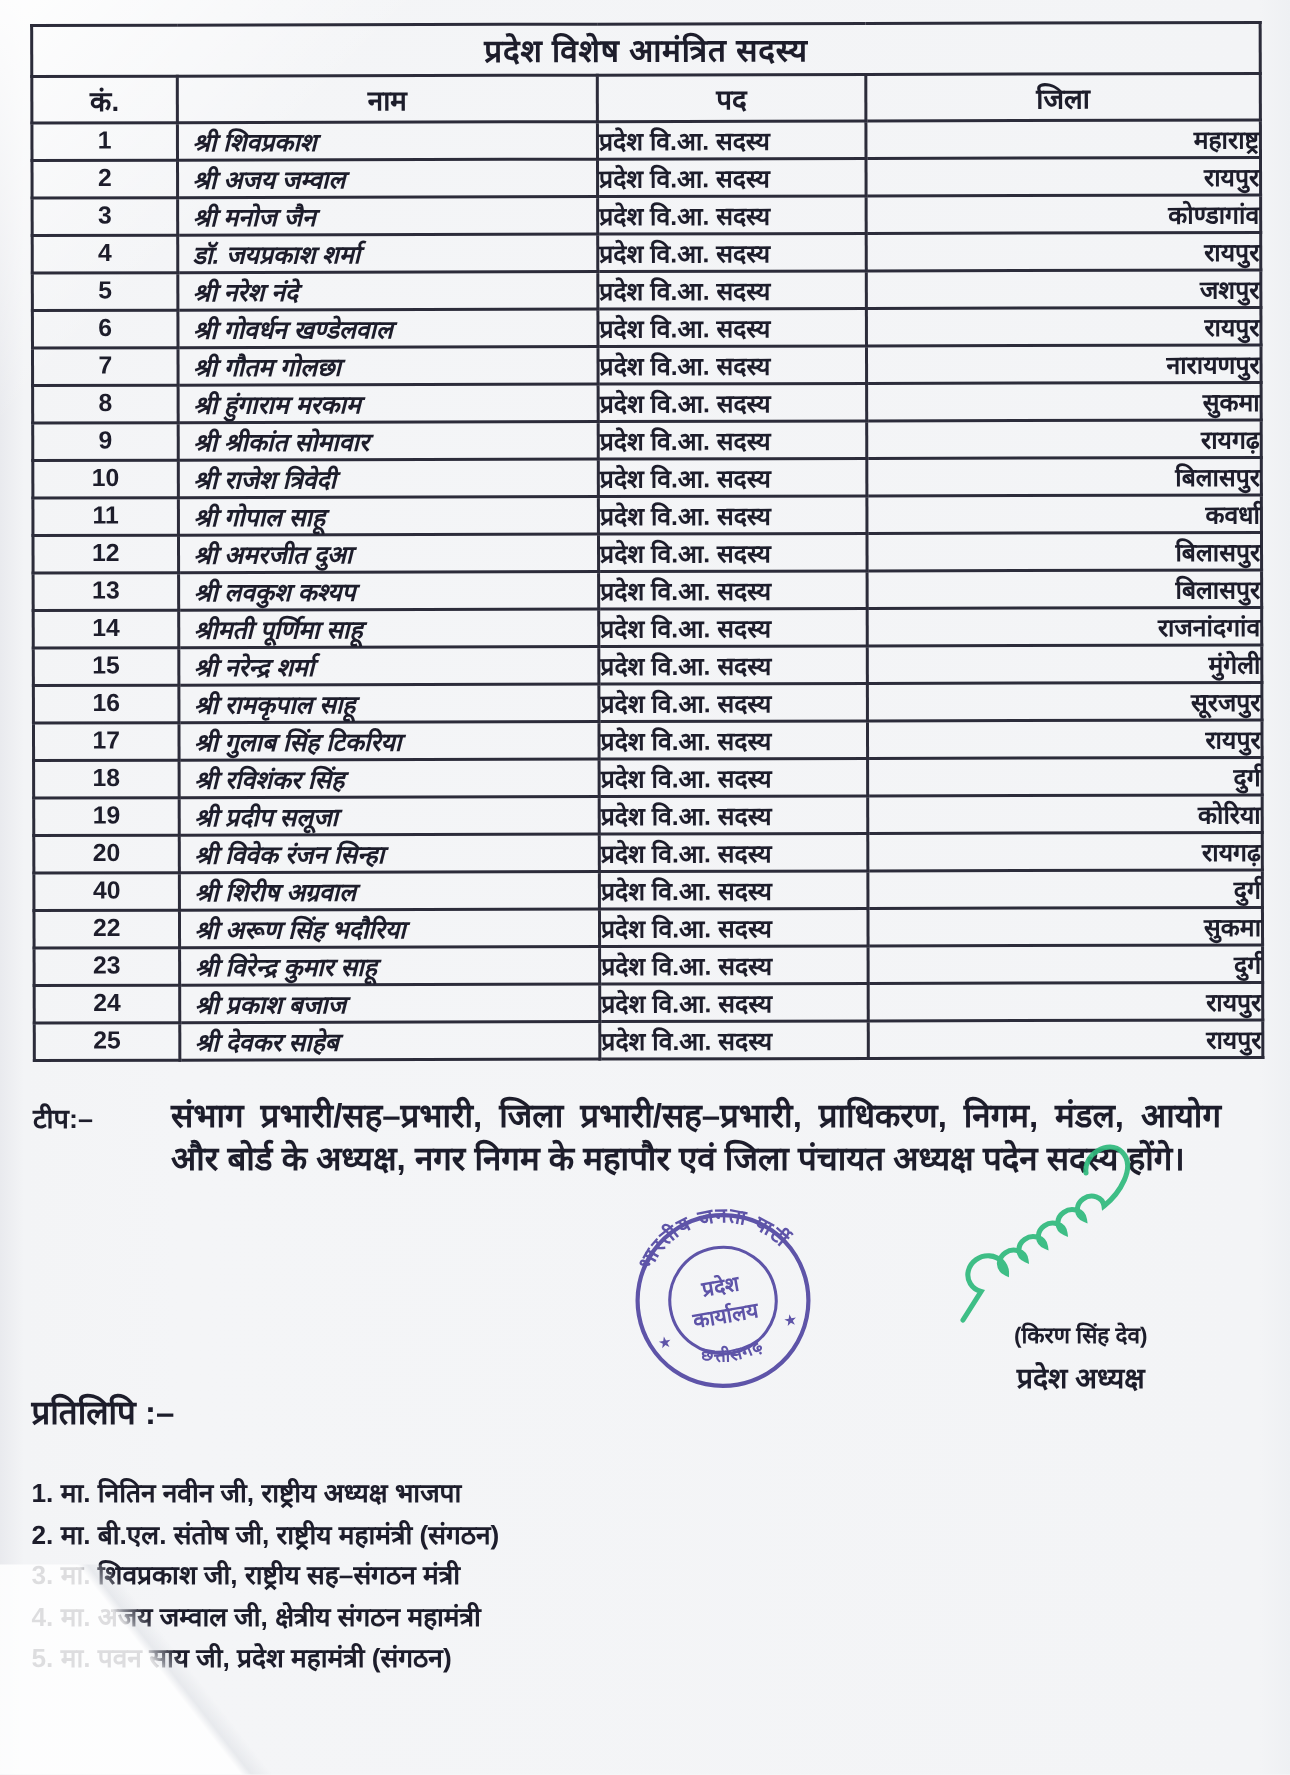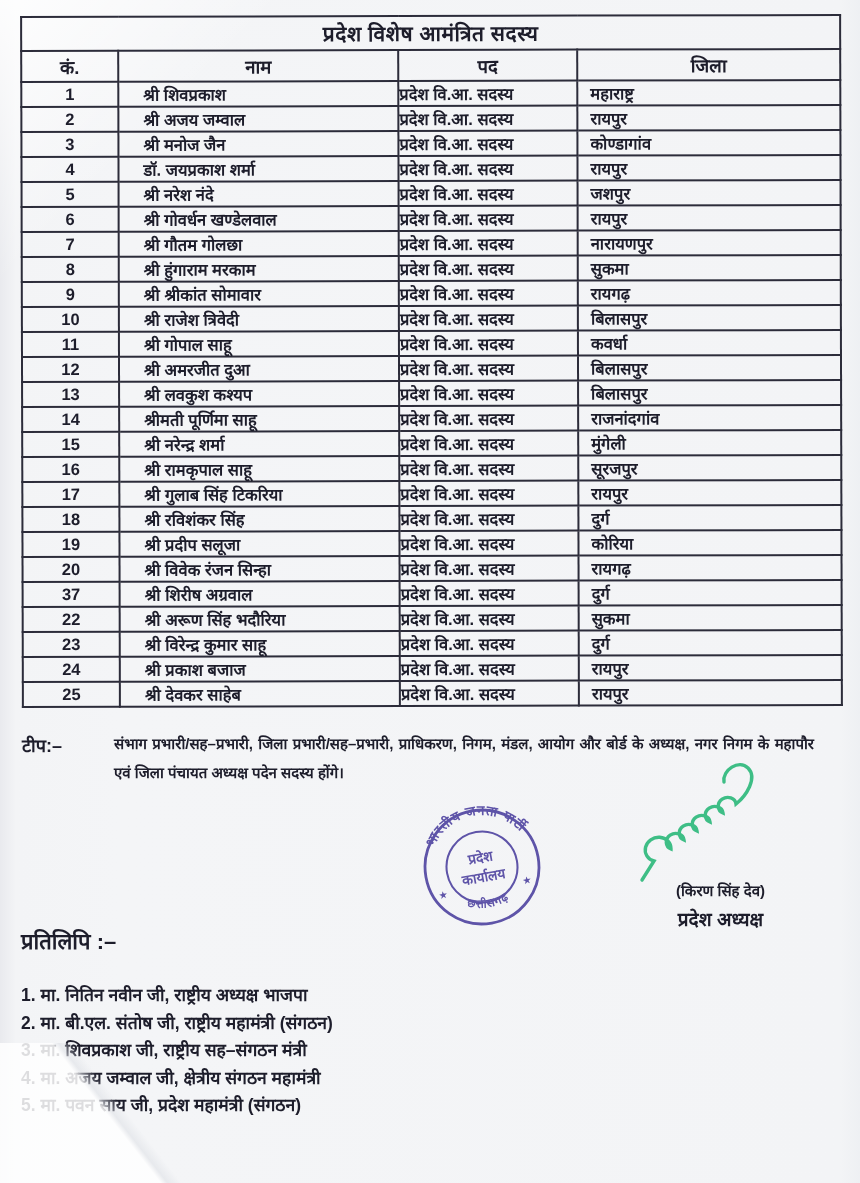--- a/index.html
+++ b/index.html
@@ -52,33 +52,33 @@
     font-size: 18.5px;
     font-weight: 700;
     text-align: center;
   }
   td { height: 23.6px; font-size: 16.5px; }
   col.c1 { width: 97px; }
   col.c2 { width: 280px; }
   col.c3 { width: 179px; }
   col.c4 { width: 263px; }
   td.c-no   { text-align: center; }
-  td.c-name { text-align: left; padding-left: 24px; }
+  td.c-name { text-align: left; padding-left: 9px; font-style: italic; }
   td.c-pos  { text-align: left; }
-  td.c-dist { text-align: left; padding-left: 12px; }
+  td.c-dist { text-align: right; padding-left: 12px; }
   
   .note { position: absolute; left: 22px; top: 729px; width: 790px; }
   .note-label {
     position: absolute; left: 0; top: 4px;
     font-size: 18px; font-weight: 700;
   }
   .note-text {
     position: absolute; left: 92px; top: 0;
     width: 700px;
-    font-size: 15px; font-weight: 600;
+    font-size: 22px; font-weight: 600;
     line-height: 29px;
     text-align: justify;
   }
   
   .stamp {
     position: absolute; left: 412px; top: 797px;
     width: 140px; height: 140px;
     opacity: 0.88;
     transform: rotate(-10deg);
   }
@@ -238,21 +238,21 @@
       <td class="c-pos">प्रदेश वि.आ. सदस्य</td>
       <td class="c-dist">कोरिया</td>
     </tr>
         <tr>
       <td class="c-no">20</td>
       <td class="c-name">श्री विवेक रंजन सिन्हा</td>
       <td class="c-pos">प्रदेश वि.आ. सदस्य</td>
       <td class="c-dist">रायगढ़</td>
     </tr>
         <tr>
-      <td class="c-no">37</td>
+      <td class="c-no">40</td>
       <td class="c-name">श्री शिरीष अग्रवाल</td>
       <td class="c-pos">प्रदेश वि.आ. सदस्य</td>
       <td class="c-dist">दुर्ग</td>
     </tr>
         <tr>
       <td class="c-no">22</td>
       <td class="c-name">श्री अरूण सिंह भदौरिया</td>
       <td class="c-pos">प्रदेश वि.आ. सदस्य</td>
       <td class="c-dist">सुकमा</td>
     </tr>

